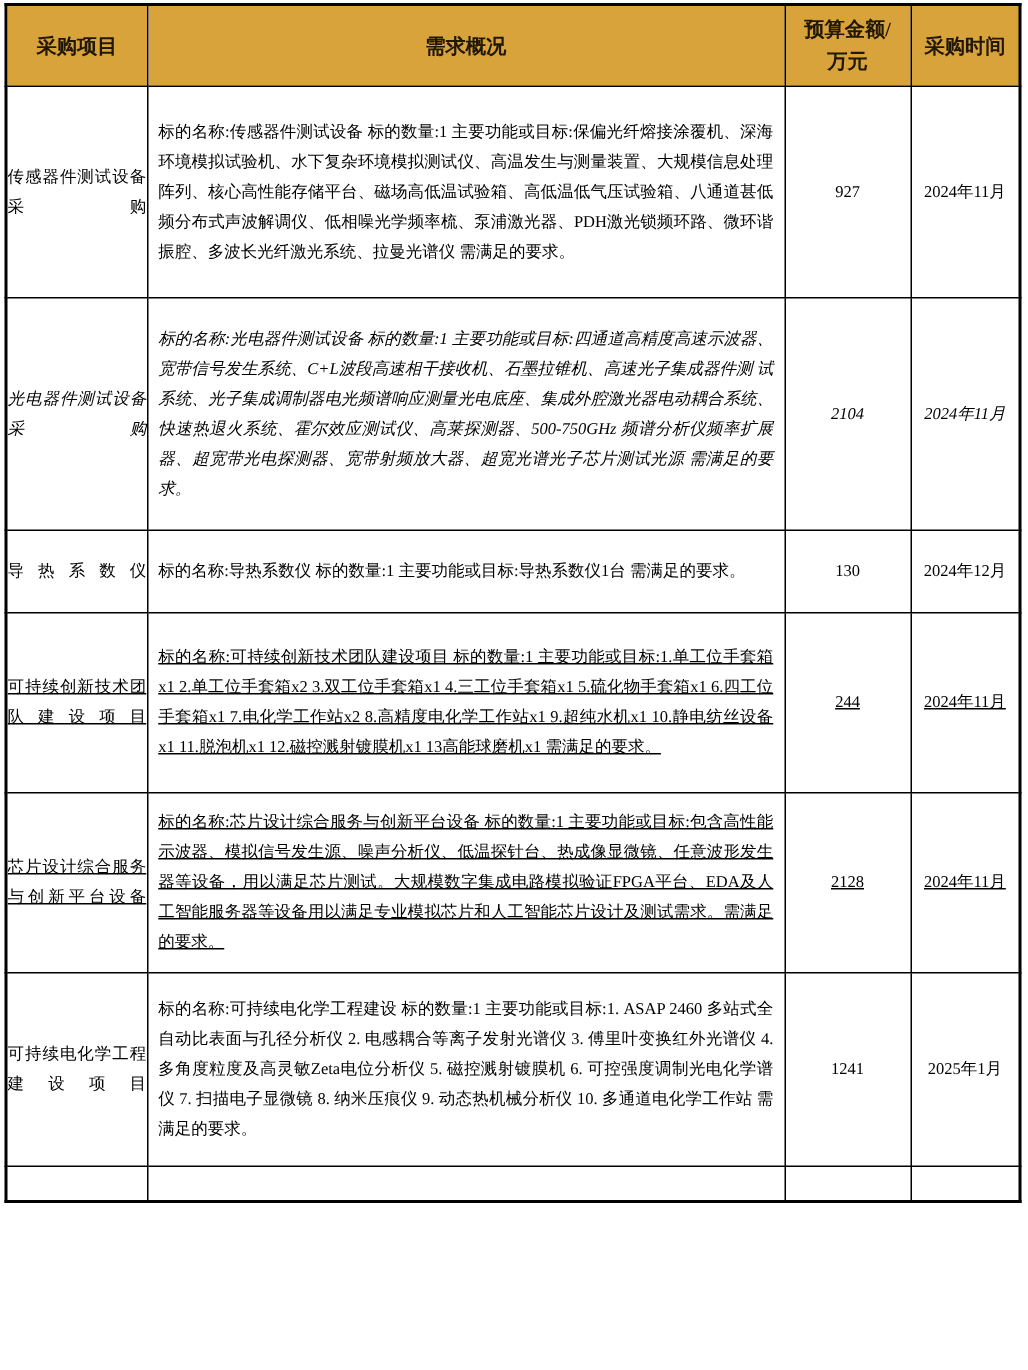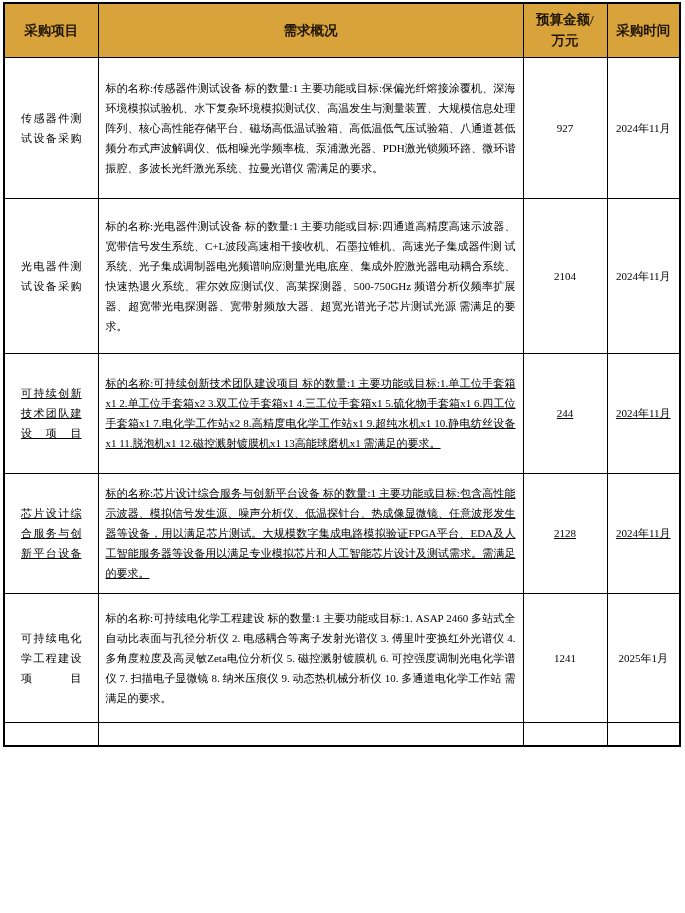--- a/index.html
+++ b/index.html
@@ -38,30 +38,30 @@
   }
   td {
     font-size: 11px;
     line-height: 20px;
     padding: 2px 7px;
     background: #ffffff;
   }
   td.cell-item {
     text-align: justify;
     text-align-last: justify;
-    padding: 2px 16px;
+    padding: 2px 0;
   }
   td.cell-summary { text-align: justify; }
   td.cell-budget, td.cell-time {
     text-align: center;
     padding: 2px 5px;
   }
   td.cell-time { word-break: break-all; }
   tr.h141 td { height: 141px; }
-  tr.h155 td { height: 155px; }
+  tr.h155 td { height: 155px; font-style: italic; }
   tr.h55  td { height: 55px; }
   tr.h120 td { height: 120px; text-decoration: underline; }
   tr.h130 td { height: 130px; }
   tr.h129 td { height: 129px; }
   tr.partial td { height: 24px; }
 </style>
 </head>
 <body>
 
 <div class="page">
@@ -86,20 +86,26 @@
         <td class="cell-summary">标的名称:传感器件测试设备 标的数量:1 主要功能或目标:保偏光纤熔接涂覆机、深海环境模拟试验机、水下复杂环境模拟测试仪、高温发生与测量装置、大规模信息处理阵列、核心高性能存储平台、磁场高低温试验箱、高低温低气压试验箱、八通道甚低频分布式声波解调仪、低相噪光学频率梳、泵浦激光器、PDH激光锁频环路、微环谐振腔、多波长光纤激光系统、拉曼光谱仪 需满足的要求。</td>
         <td class="cell-budget">927</td>
         <td class="cell-time">2024年11月</td>
       </tr>
       <tr class="h155">
         <td class="cell-item">光电器件测试设备采购</td>
         <td class="cell-summary">标的名称:光电器件测试设备 标的数量:1 主要功能或目标:四通道高精度高速示波器、宽带信号发生系统、C+L波段高速相干接收机、石墨拉锥机、高速光子集成器件测 试系统、光子集成调制器电光频谱响应测量光电底座、集成外腔激光器电动耦合系统、快速热退火系统、霍尔效应测试仪、高莱探测器、500-750GHz 频谱分析仪频率扩展器、超宽带光电探测器、宽带射频放大器、超宽光谱光子芯片测试光源 需满足的要求。</td>
         <td class="cell-budget">2104</td>
         <td class="cell-time">2024年11月</td>
       </tr>
+      <tr class="h55">
+        <td class="cell-item">导热系数仪</td>
+        <td class="cell-summary">标的名称:导热系数仪 标的数量:1 主要功能或目标:导热系数仪1台 需满足的要求。</td>
+        <td class="cell-budget">130</td>
+        <td class="cell-time">2024年12月</td>
+      </tr>
       <tr class="h120">
         <td class="cell-item">可持续创新技术团队建设项目</td>
         <td class="cell-summary">标的名称:可持续创新技术团队建设项目 标的数量:1 主要功能或目标:1.单工位手套箱x1 2.单工位手套箱x2 3.双工位手套箱x1 4.三工位手套箱x1 5.硫化物手套箱x1 6.四工位手套箱x1 7.电化学工作站x2 8.高精度电化学工作站x1 9.超纯水机x1 10.静电纺丝设备x1 11.脱泡机x1 12.磁控溅射镀膜机x1 13高能球磨机x1 需满足的要求。</td>
         <td class="cell-budget">244</td>
         <td class="cell-time">2024年11月</td>
       </tr>
       <tr class="h120">
         <td class="cell-item">芯片设计综合服务与创新平台设备</td>
         <td class="cell-summary">标的名称:芯片设计综合服务与创新平台设备 标的数量:1 主要功能或目标:包含高性能示波器、模拟信号发生源、噪声分析仪、低温探针台、热成像显微镜、任意波形发生器等设备，用以满足芯片测试。大规模数字集成电路模拟验证FPGA平台、EDA及人工智能服务器等设备用以满足专业模拟芯片和人工智能芯片设计及测试需求。需满足的要求。</td>
         <td class="cell-budget">2128</td>

